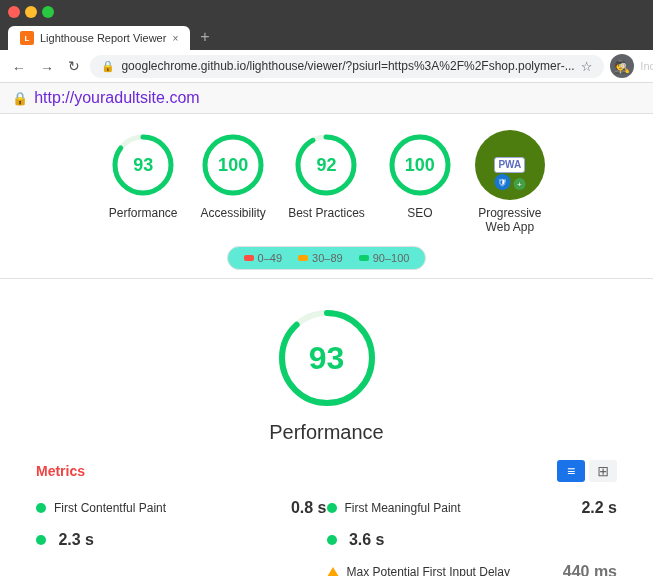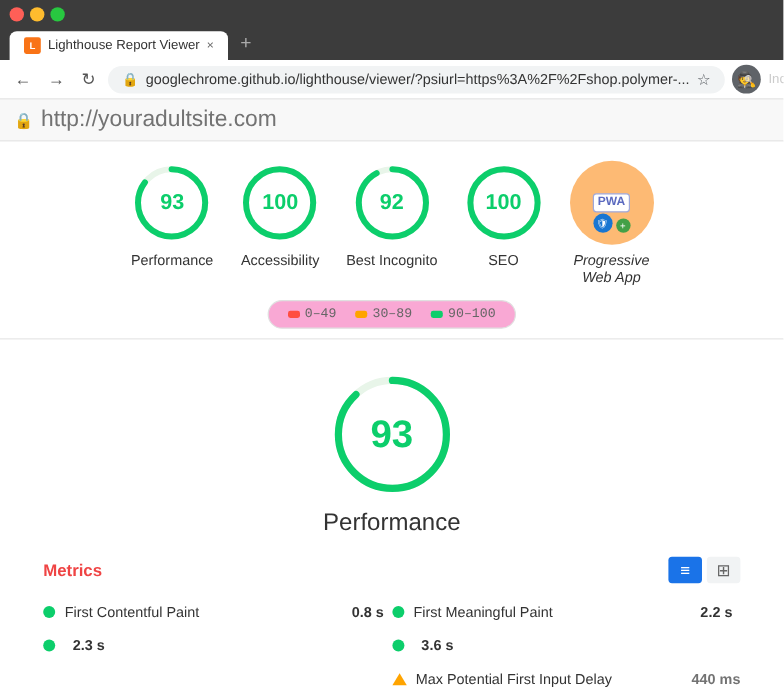--- a/index.html
+++ b/index.html
@@ -60,21 +60,21 @@
 
     .url-bar-row {
       background: #f8f8f8;
       padding: 6px 12px;
       border-bottom: 1px solid #e0e0e0;
       display: flex;
       align-items: center;
       gap: 6px;
     }
     .url-bar-lock { color: #f97316; font-size: 13px; }
-    .url-bar-text { font-size: 19px; color: #737373; }
+    .url-bar-text { font-size: 16px; color: #6d28d9; }
 
     
     .scores-section {
       padding: 16px 20px 8px;
       background: #fff;
       border-bottom: 1px solid #e0e0e0;
     }
     .scores-row {
       display: flex;
       justify-content: center;
@@ -108,21 +108,21 @@
       font-size: 12px;
       color: #333;
       text-align: center;
       max-width: 80px;
     }
     .score-green .score-number { color: #0cce6b; }
 
     .pwa-circle {
       width: 70px;
       height: 70px;
-      background: #fdba74;
+      background: #4d7c0f;
       border-radius: 50%;
       display: flex;
       align-items: center;
       justify-content: center;
       position: relative;
     }
     .pwa-badge {
       font-size: 10px;
       font-weight: bold;
       color: #5c6bc0;
@@ -143,27 +143,26 @@
     .pwa-icon-blue { background: #1976d2; border-radius: 50%; width: 16px; height: 16px; display: flex; align-items: center; justify-content: center; color: white; font-size: 8px; }
     .pwa-icon-green { background: #43a047; border-radius: 50%; width: 12px; height: 12px; display: flex; align-items: center; justify-content: center; color: white; font-size: 8px; margin-top: 4px; }
 
     .legend-row {
       display: flex;
       justify-content: center;
       align-items: center;
       gap: 16px;
       font-size: 11px;
       color: #666;
-      background: #f9a8d4;
+      background: #5eead4;
       border: 1px solid #e0e0e0;
       border-radius: 16px;
       padding: 5px 16px;
       width: fit-content;
       margin: 0 auto;
-      font-family: Liberation Mono, monospace;
     }
     .legend-item { display: flex; align-items: center; gap: 4px; }
     .legend-dot-red { width: 10px; height: 6px; background: #ff4e42; border-radius: 2px; }
     .legend-dot-orange { width: 10px; height: 6px; background: #ffa400; border-radius: 2px; }
     .legend-dot-green { width: 10px; height: 6px; background: #0cce6b; border-radius: 2px; }
 
     
     .main-section {
       background: #fff;
       padding: 24px 20px 12px;
@@ -257,25 +256,25 @@
       border-bottom: 10px solid #ffa400;
       flex-shrink: 0;
     }
 
     .metric-name {
       font-size: 12px;
       color: #333;
       flex: 1;
     }
     .metric-value {
-      font-size: 12px;
+      font-size: 16px;
       font-weight: bold;
       color: #333;
       min-width: 40px;
-      text-align: center;
+      text-align: right;
     }
     .metric-value.red { color: #737373; }
   </style>
 </head>
 <body>
 
 <div class="browser-chrome">
   <div class="traffic-lights">
     <div class="traffic-light tl-red"></div>
     <div class="traffic-light tl-yellow"></div>
@@ -342,21 +341,21 @@
     </div>
 
     <div class="score-item score-green">
       <div class="score-circle">
         <svg width="70" height="70" viewBox="0 0 70 70">
           <circle cx="35" cy="35" r="28" fill="none" stroke="#e8f5e9" stroke-width="5"></circle>
           <circle cx="35" cy="35" r="28" fill="none" stroke="#0cce6b" stroke-width="5" stroke-dasharray="176" stroke-dashoffset="14" stroke-linecap="round"></circle>
         </svg>
         <span class="score-number">92</span>
       </div>
-      <span class="score-label">Best Incognito</span>
+      <span class="score-label">Best Practices</span>
     </div>
 
     <div class="score-item score-green">
       <div class="score-circle">
         <svg width="70" height="70" viewBox="0 0 70 70">
           <circle cx="35" cy="35" r="28" fill="none" stroke="#e8f5e9" stroke-width="5"></circle>
           <circle cx="35" cy="35" r="28" fill="none" stroke="#0cce6b" stroke-width="5" stroke-dasharray="176" stroke-dashoffset="0" stroke-linecap="round"></circle>
         </svg>
         <span class="score-number">100</span>
       </div>
@@ -366,21 +365,21 @@
     <div class="score-item">
       <div class="pwa-circle">
         <div style="display:flex;flex-direction:column;align-items:center;gap:2px;">
           <span class="pwa-badge">PWA</span>
           <div class="pwa-icons">
             <div class="pwa-icon-blue">🛡</div>
             <div class="pwa-icon-green">+</div>
           </div>
         </div>
       </div>
-      <span class="score-label" style="white-space:pre-line;font-style:italic;">Progressive
+      <span class="score-label" style="white-space:pre-line;">Progressive
 Web App</span>
     </div>
 
   </div>
 
   <div class="legend-row">
     <div class="legend-item">
       <div class="legend-dot-red"></div>
       <span>0–49</span>
     </div>

